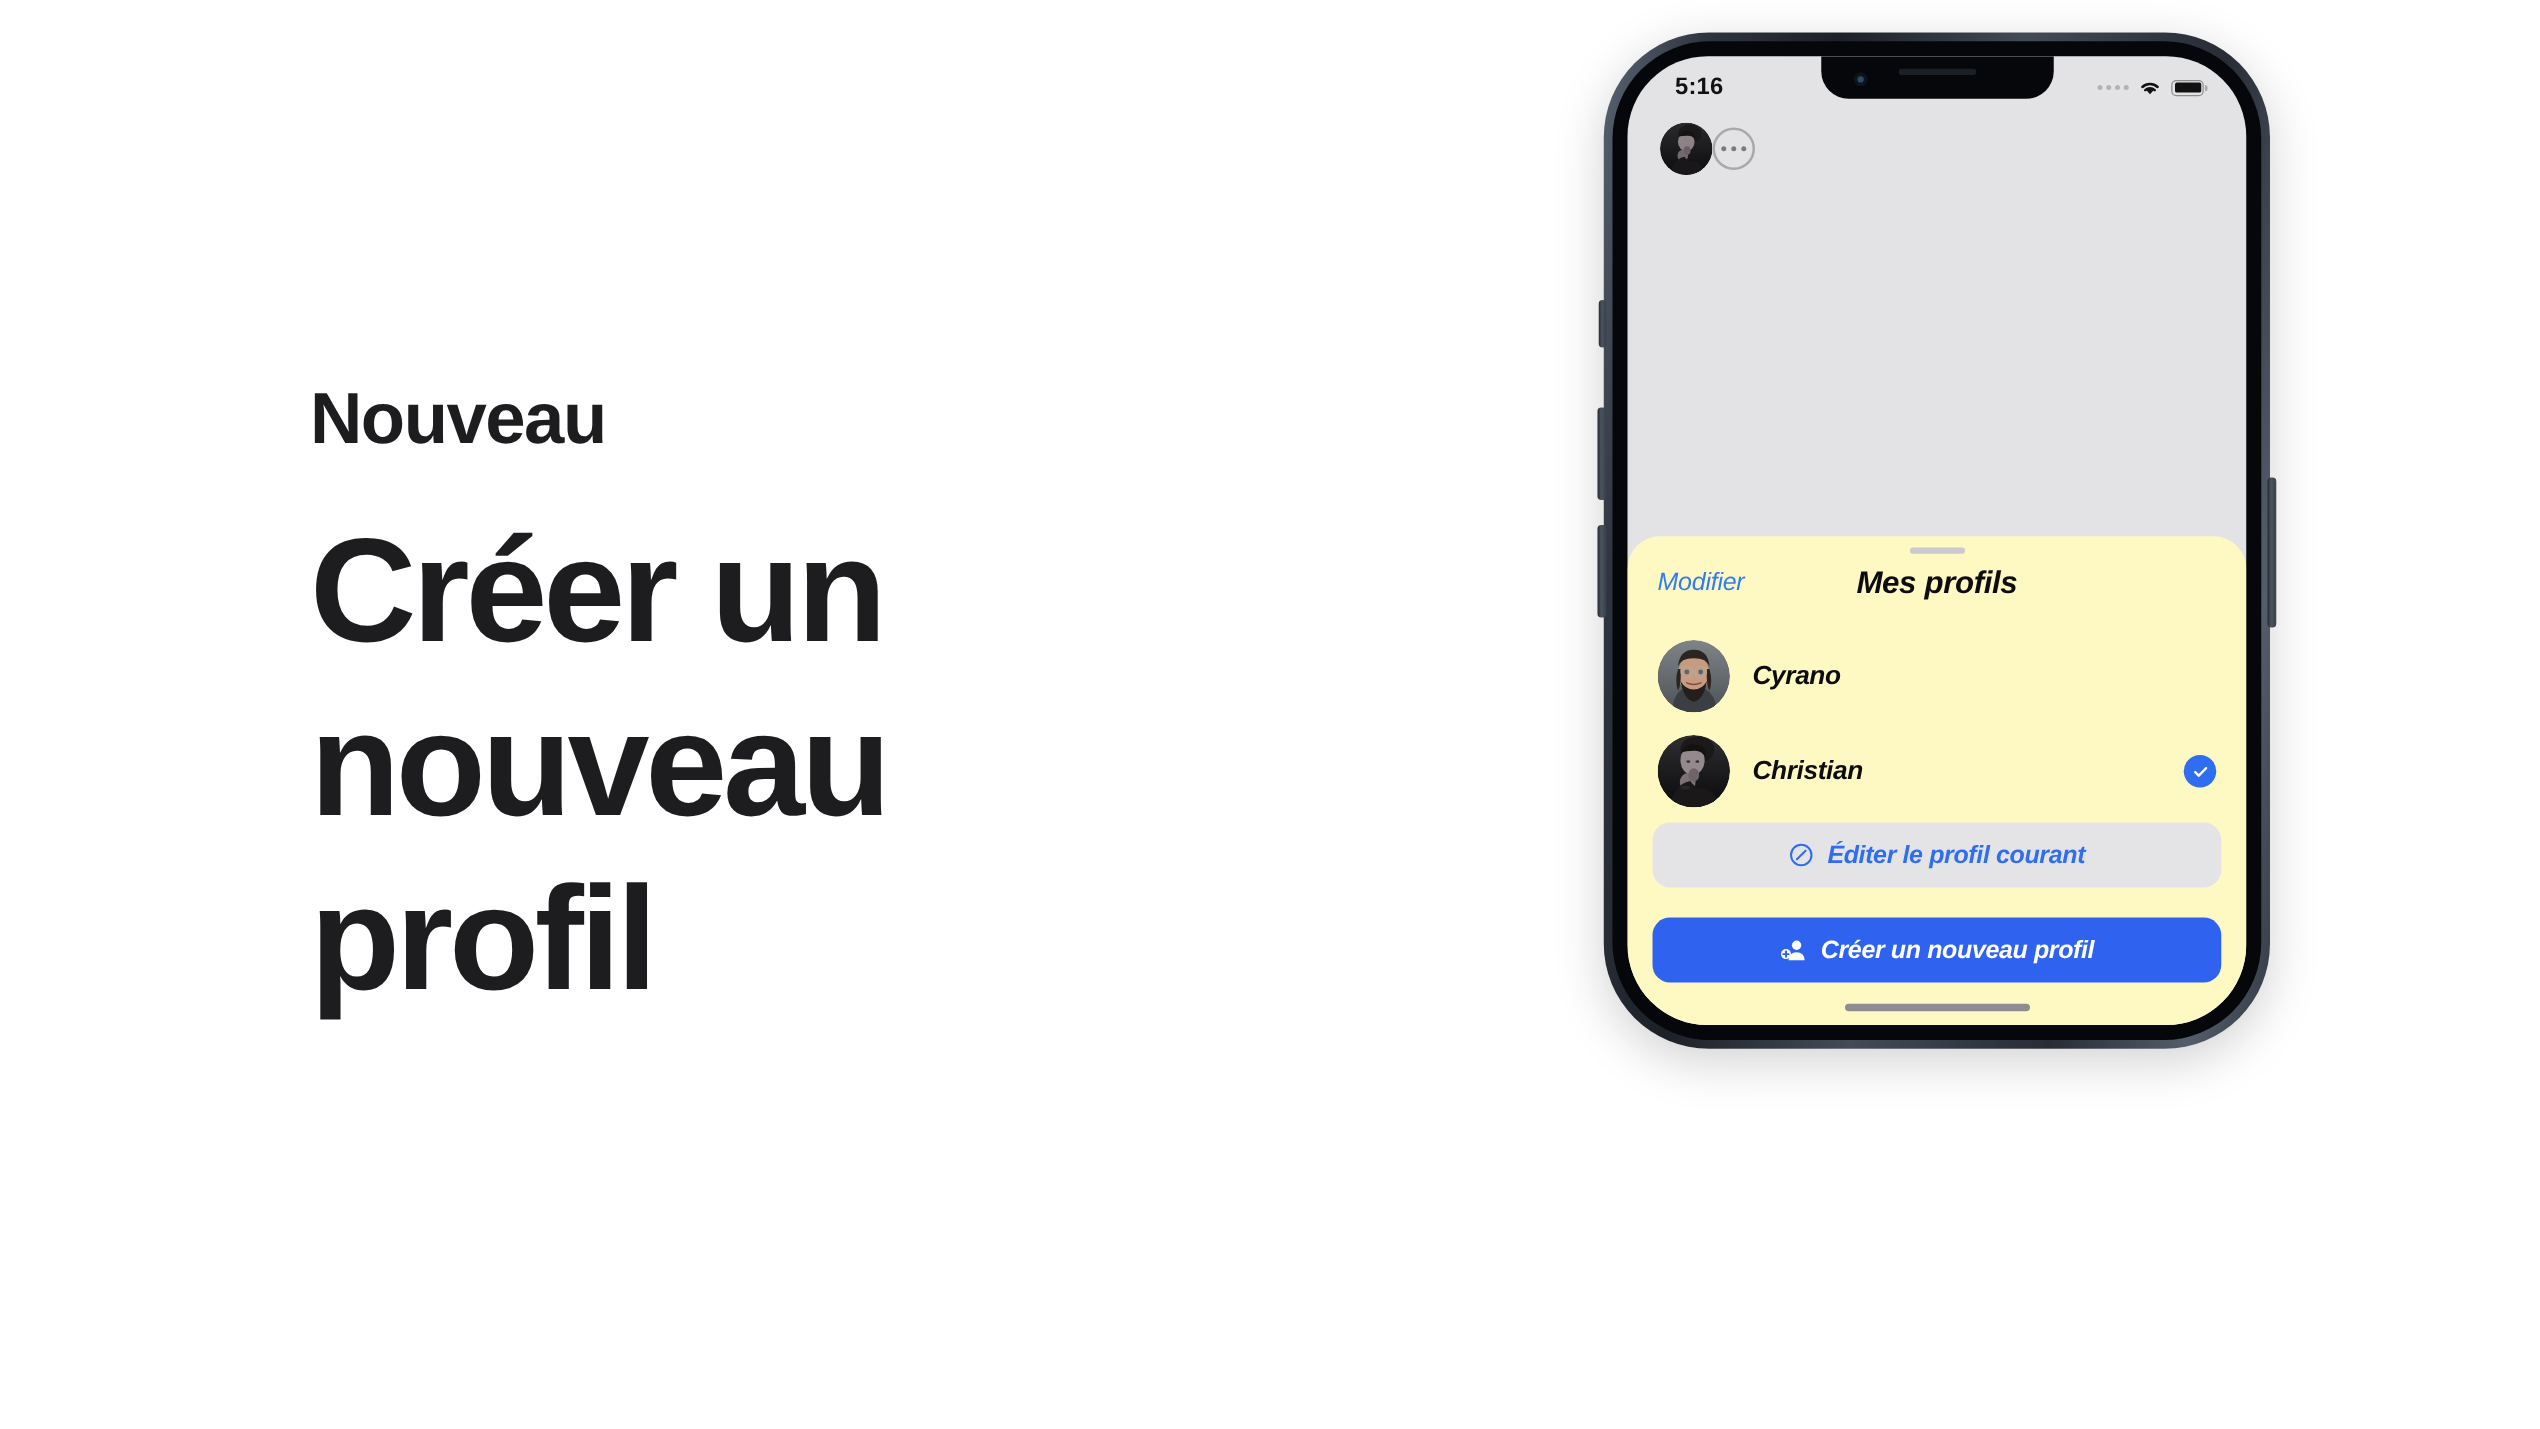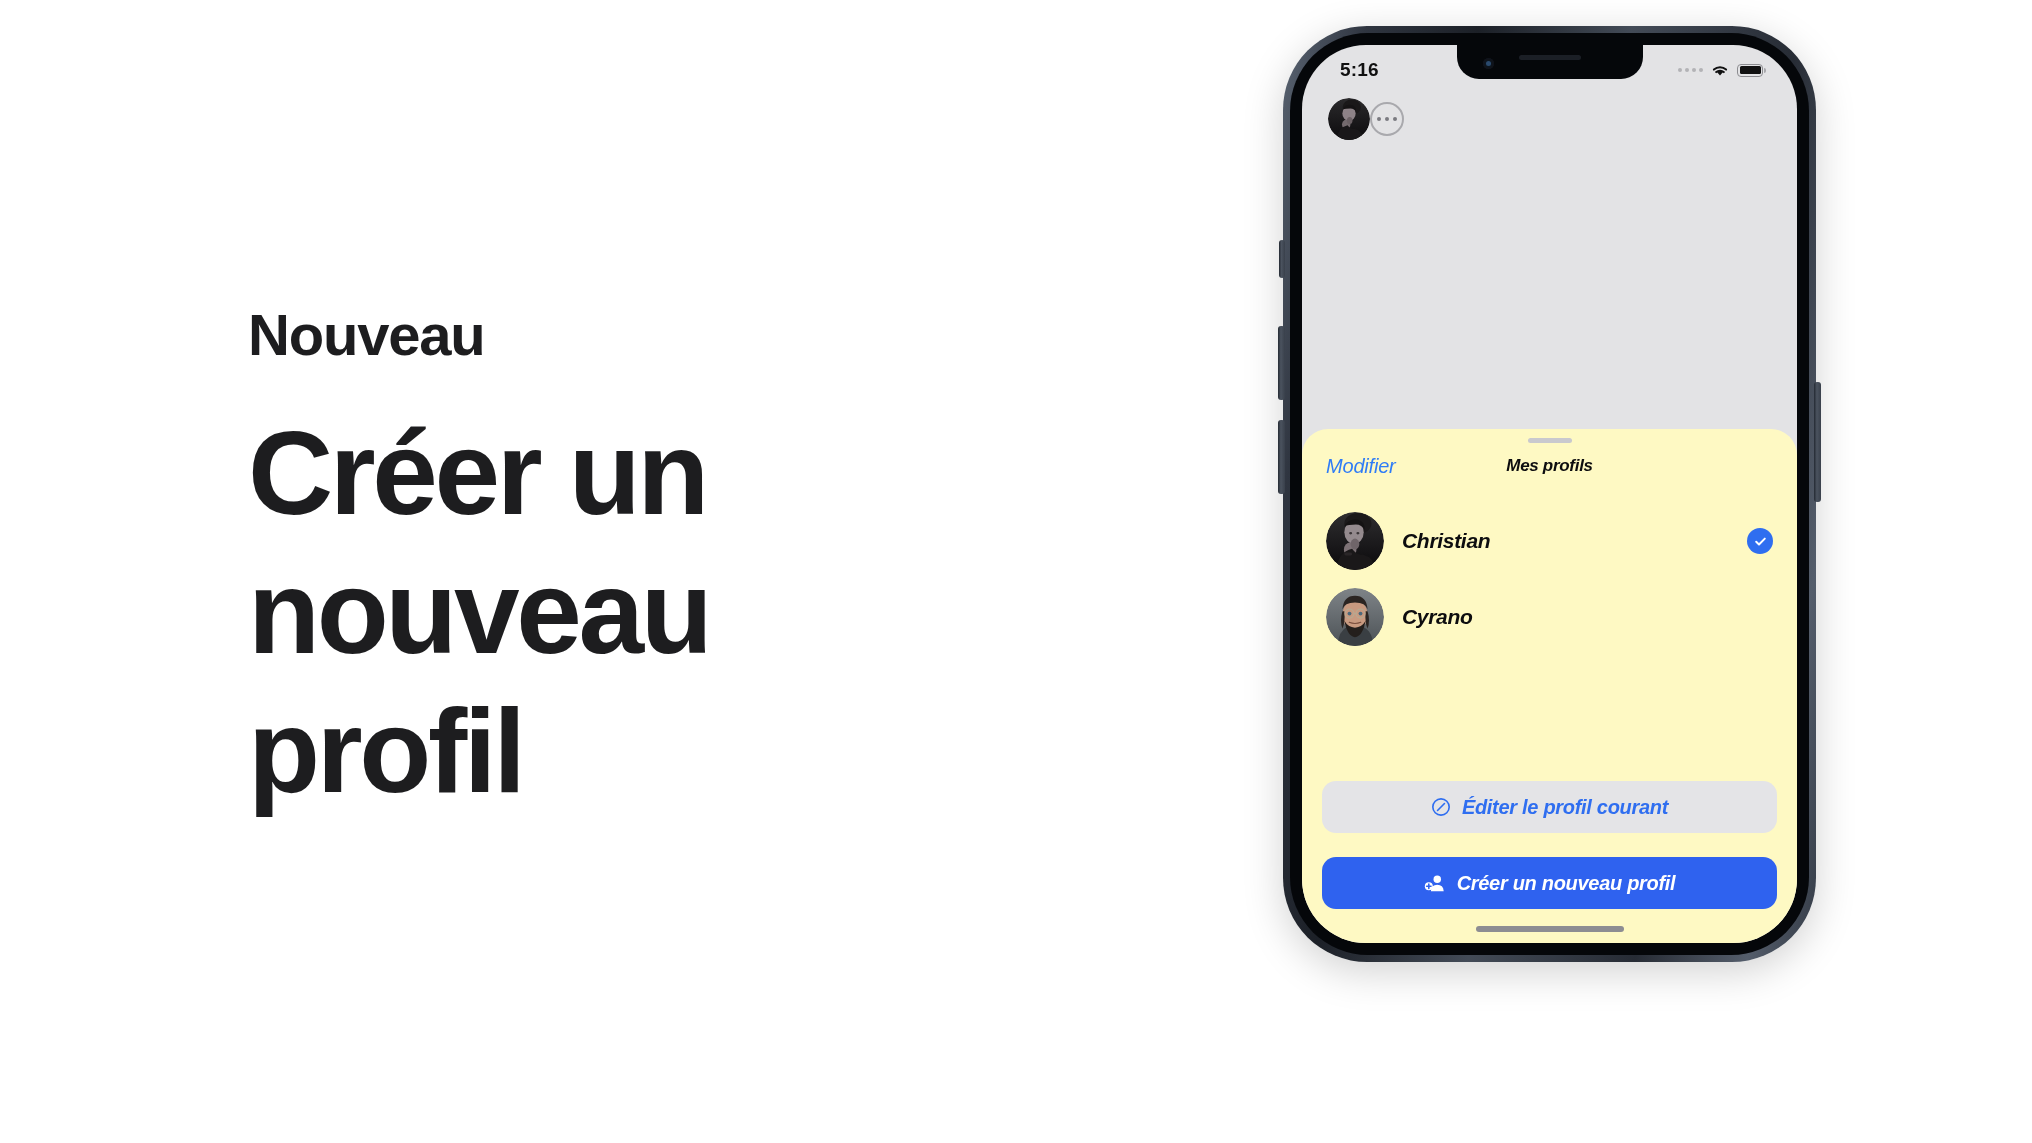--- a/index.html
+++ b/index.html
@@ -39,21 +39,21 @@
     line-height: 1.18;
     margin: 0;
   }
 
   
   .phone-wrap {
     position: absolute;
     left: 1283px;
     top: 26px;
     width: 533px;
-    height: 936px;
+    height: 813px;
   }
   .phone-frame {
     position: absolute;
     inset: 0;
     border-radius: 84px;
     background: linear-gradient(100deg, #5a6472 0%, #2f3540 12%, #1c2027 28%, #434b57 50%, #272c35 74%, #545d6b 90%, #343b46 100%);
     box-shadow: 0 10px 40px rgba(0,0,0,0.18);
   }
   .phone-frame-inner {
     position: absolute;
@@ -274,21 +274,21 @@
   }
   .sheet-edit {
     font-size: 20px;
     color: #2f7cf6;
     letter-spacing: -0.2px;
   }
   .sheet-title {
     position: absolute;
     left: 0; right: 0;
     text-align: center;
-    font-size: 17px;
+    font-size: 25px;
     font-weight: 700;
     color: #0d0d0f;
     letter-spacing: -0.3px;
     pointer-events: none;
   }
 
   .profile-list {
     flex: 1 1 auto;
     padding: 14px 0 0 0;
   }
@@ -441,20 +441,52 @@
 
     <div class="sheet">
       <div class="grabber"></div>
 
       <div class="sheet-head">
         <span class="sheet-edit">Modifier</span>
         <span class="sheet-title">Mes profils</span>
       </div>
 
       <div class="profile-list">
+
+        <div class="profile-row">
+          <div class="pr-avatar">
+            <svg width="58" height="58" viewBox="0 0 60 60">
+              <defs>
+                <clipPath id="clipB">
+                    <circle cx="30" cy="30" r="30"></circle>
+                  </clipPath>
+                <linearGradient id="gB" x1="0" y1="0" x2="0" y2="1">
+                  <stop offset="0%" stop-color="#7f8488"></stop>
+                    <stop offset="100%" stop-color="#4c5256"></stop>
+                </linearGradient>
+              </defs>
+              <g clip-path="url(#clipB)">
+                <rect width="60" height="60" fill="url(#gB)"></rect>
+                <path d="M12 60 q1 -16 10 -20 l16 0 q10 4 11 20 Z" fill="#3a3f43"></path>
+                <ellipse cx="30" cy="28" rx="13" ry="16" fill="#c89a80"></ellipse>
+                <path d="M17 22 q1 -14 13 -14 q12 0 13 14 q-2 -7 -13 -7 q-11 0 -13 7 Z" fill="#2b2522"></path>
+                <path d="M17 24 q-3 10 0 18 q3 -6 2 -18 Z" fill="#2b2522"></path>
+                <path d="M43 24 q3 10 0 18 q-3 -6 -2 -18 Z" fill="#2b2522"></path>
+                <path d="M19 34 q3 16 11 17 q8 -1 11 -17 q-4 7 -11 7 q-7 0 -11 -7 Z" fill="#241f1c"></path>
+                <circle cx="24.3" cy="26.5" r="4.6" fill="none" stroke="#b9a88f" stroke-width="1.3"></circle>
+                <circle cx="35.7" cy="26.5" r="4.6" fill="none" stroke="#b9a88f" stroke-width="1.3"></circle>
+                <line x1="28.9" y1="26.5" x2="31.1" y2="26.5" stroke="#b9a88f" stroke-width="1.3"></line>
+                <ellipse cx="24.3" cy="26.5" rx="2" ry="2" fill="#4d6a7c"></ellipse>
+                <ellipse cx="35.7" cy="26.5" rx="2" ry="2" fill="#4d6a7c"></ellipse>
+                <path d="M24 35.5 q6 2.5 12 0" stroke="#7a4f3e" stroke-width="1.2" fill="none" stroke-linecap="round"></path>
+              </g>
+            </svg>
+          </div>
+          <span class="pr-name">Cyrano</span>
+        </div>
 
         <div class="profile-row">
           <div class="pr-avatar">
             <svg width="58" height="58" viewBox="0 0 60 60">
               <defs>
                 <clipPath id="clipA">
                     <circle cx="30" cy="30" r="30"></circle>
                   </clipPath>
                 <linearGradient id="gA" x1="0" y1="0" x2="0" y2="1">
                   <stop offset="0%" stop-color="#2f2e30"></stop>
@@ -476,52 +508,20 @@
             </svg>
           </div>
           <span class="pr-name">Christian</span>
           <div class="pr-check">
             <svg width="15" height="15" viewBox="0 0 16 16">
               <path d="M3.4 8.3 L6.4 11.2 L12.6 4.9" stroke="#fff" stroke-width="2.1" fill="none" stroke-linecap="round" stroke-linejoin="round"></path>
             </svg>
           </div>
         </div>
 
-        <div class="profile-row">
-          <div class="pr-avatar">
-            <svg width="58" height="58" viewBox="0 0 60 60">
-              <defs>
-                <clipPath id="clipB">
-                    <circle cx="30" cy="30" r="30"></circle>
-                  </clipPath>
-                <linearGradient id="gB" x1="0" y1="0" x2="0" y2="1">
-                  <stop offset="0%" stop-color="#7f8488"></stop>
-                    <stop offset="100%" stop-color="#4c5256"></stop>
-                </linearGradient>
-              </defs>
-              <g clip-path="url(#clipB)">
-                <rect width="60" height="60" fill="url(#gB)"></rect>
-                <path d="M12 60 q1 -16 10 -20 l16 0 q10 4 11 20 Z" fill="#3a3f43"></path>
-                <ellipse cx="30" cy="28" rx="13" ry="16" fill="#c89a80"></ellipse>
-                <path d="M17 22 q1 -14 13 -14 q12 0 13 14 q-2 -7 -13 -7 q-11 0 -13 7 Z" fill="#2b2522"></path>
-                <path d="M17 24 q-3 10 0 18 q3 -6 2 -18 Z" fill="#2b2522"></path>
-                <path d="M43 24 q3 10 0 18 q-3 -6 -2 -18 Z" fill="#2b2522"></path>
-                <path d="M19 34 q3 16 11 17 q8 -1 11 -17 q-4 7 -11 7 q-7 0 -11 -7 Z" fill="#241f1c"></path>
-                <circle cx="24.3" cy="26.5" r="4.6" fill="none" stroke="#b9a88f" stroke-width="1.3"></circle>
-                <circle cx="35.7" cy="26.5" r="4.6" fill="none" stroke="#b9a88f" stroke-width="1.3"></circle>
-                <line x1="28.9" y1="26.5" x2="31.1" y2="26.5" stroke="#b9a88f" stroke-width="1.3"></line>
-                <ellipse cx="24.3" cy="26.5" rx="2" ry="2" fill="#4d6a7c"></ellipse>
-                <ellipse cx="35.7" cy="26.5" rx="2" ry="2" fill="#4d6a7c"></ellipse>
-                <path d="M24 35.5 q6 2.5 12 0" stroke="#7a4f3e" stroke-width="1.2" fill="none" stroke-linecap="round"></path>
-              </g>
-            </svg>
-          </div>
-          <span class="pr-name">Cyrano</span>
-        </div>
-
       </div>
 
       <div class="sheet-actions">
         <div class="action-btn action-secondary">
           <svg width="20" height="20" viewBox="0 0 22 22">
             <circle cx="11" cy="11" r="9" stroke="#2f6ef0" stroke-width="1.8" fill="none"></circle>
             <line x1="7.2" y1="14.8" x2="14.8" y2="7.2" stroke="#2f6ef0" stroke-width="1.8" stroke-linecap="round"></line>
           </svg>
           <span>Éditer le profil courant</span>
         </div>

